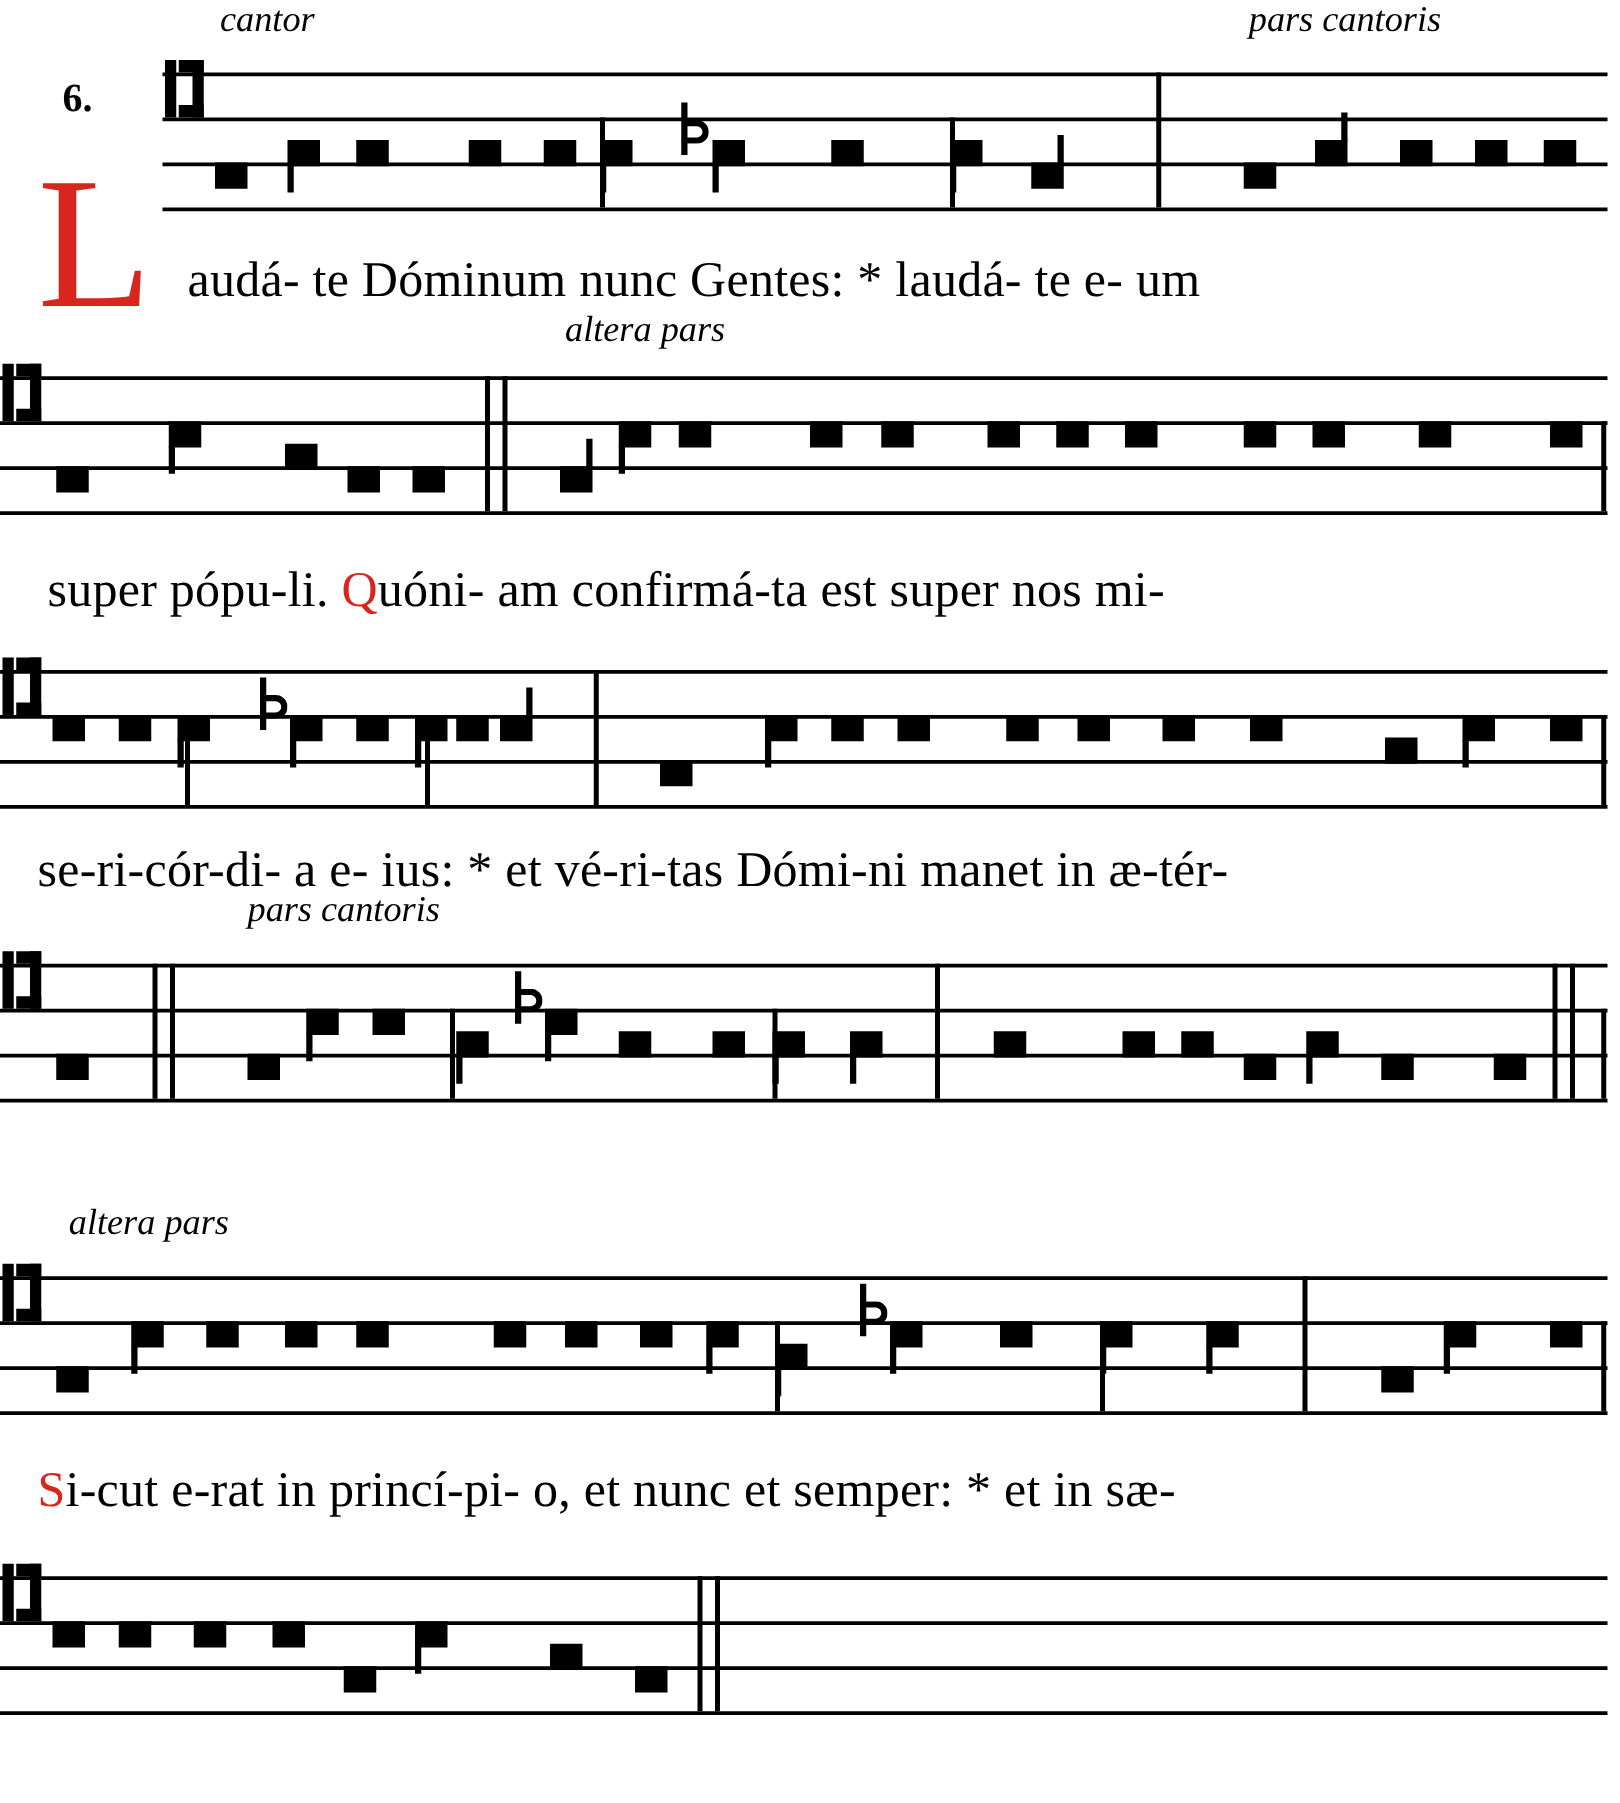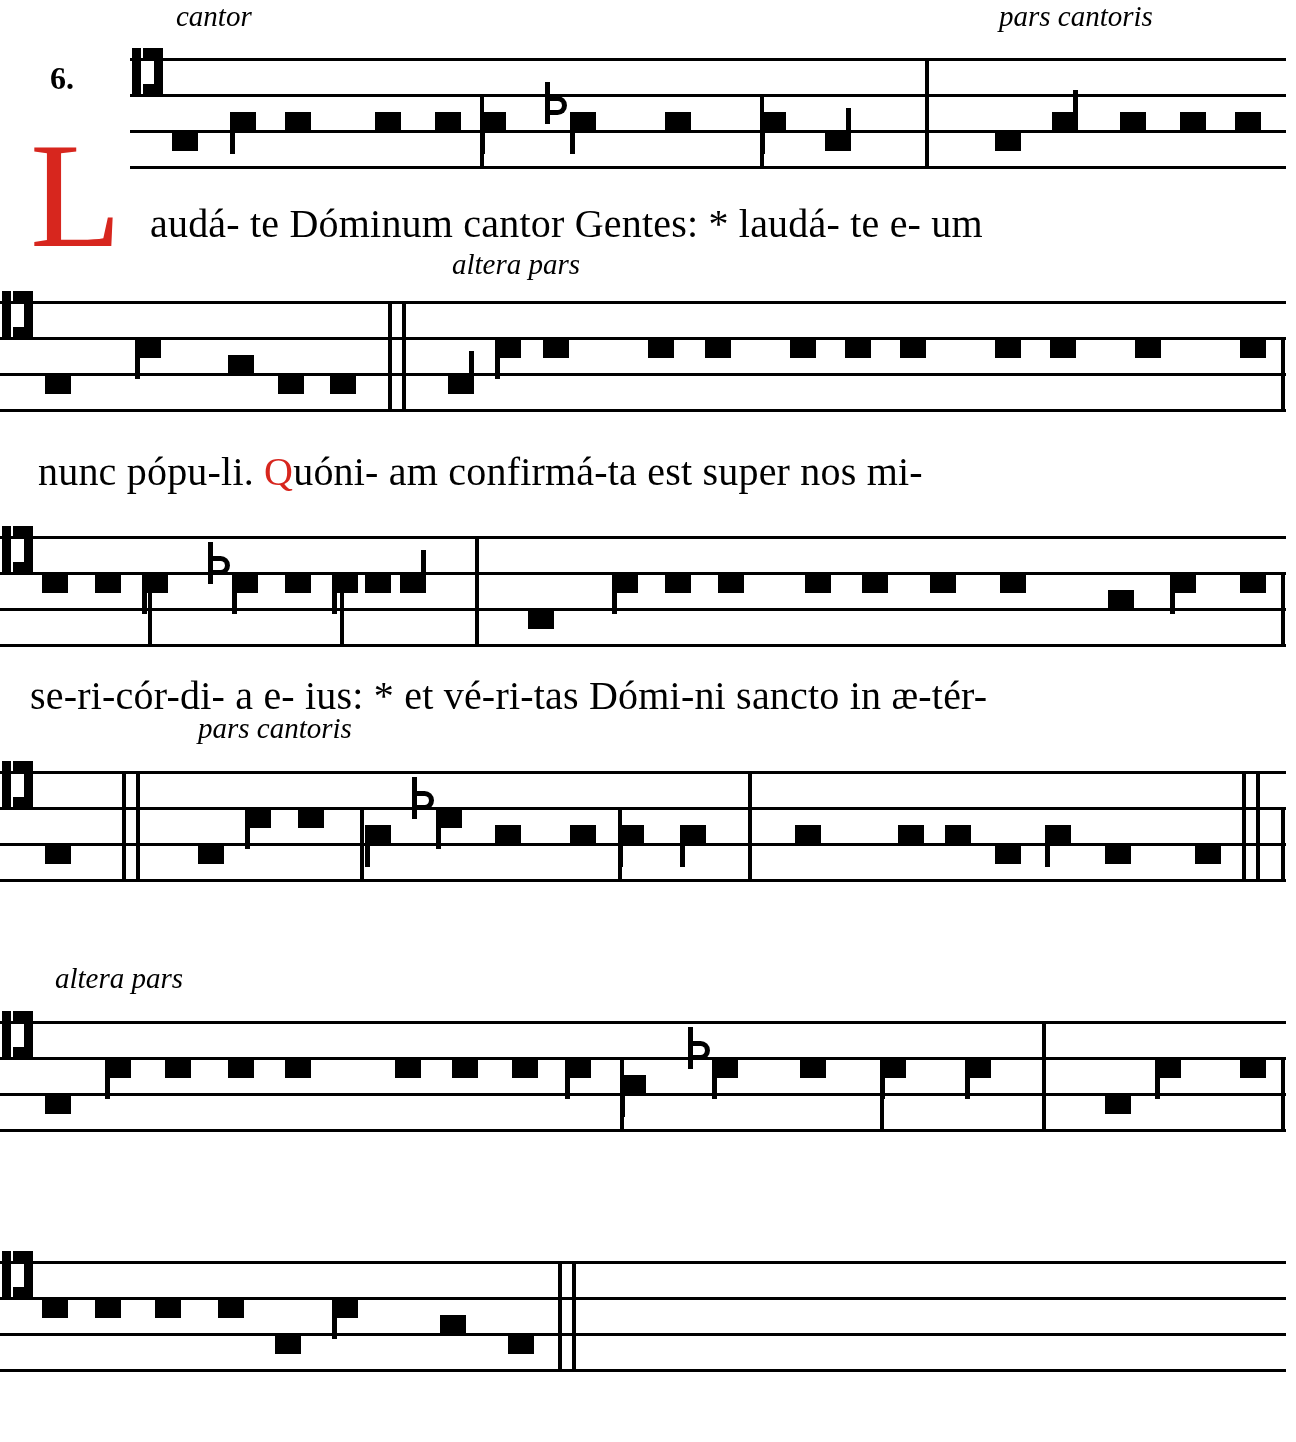--- a/index.html
+++ b/index.html
@@ -185,21 +185,21 @@
       <div class="nt" style="left:1050px; top:70px;"></div>
       <div class="nt" style="left:1105px; top:70px;"></div>
 
       <div class="bar" style="left:350px; top:52px; height:72px;"></div>
       <div class="bar" style="left:630px; top:52px; height:72px;"></div>
       <div class="bar" style="left:795px; top:16px; height:108px;"></div>
     </div>
   </div>
 
   <div class="drop-cap" style="left:30px; top:120px;">L</div>
-  <div class="textline" style="left:150px; top:200px;">audá- te  Dóminum  cantor  Gentes: *  laudá- te   e- um</div>
+  <div class="textline" style="left:150px; top:200px;">audá- te  Dóminum  nunc  Gentes: *  laudá- te   e- um</div>
 
   <div class="rubric" style="left:452px; top:248px;">altera pars</div>
 
   <div class="system" style="top:285px; width:1296px; height:130px;">
     <div class="staff" style="left:0px; width:1286px; height:130px;">
       <div class="staff-line" style="left:0; top:16px;  width:1286px;"></div>
       <div class="staff-line" style="left:0; top:52px;  width:1286px;"></div>
       <div class="staff-line" style="left:0; top:88px;  width:1286px;"></div>
       <div class="staff-line" style="left:0; top:124px; width:1286px;"></div>
 
@@ -228,21 +228,21 @@
       <div class="nt" style="left:1135px; top:52px;"></div>
       <div class="nt" style="left:1240px; top:52px;"></div>
 
       <div class="bar" style="left:388px; top:16px; height:108px;"></div>
       <div class="bar" style="left:402px; top:16px; height:108px;"></div>
       <div class="bar" style="left:1281px; top:52px; height:72px;"></div>
     </div>
   </div>
 
   <div class="textline" style="left:38px; top:448px;">
-    <span>nunc  pópu-li. </span><span class="red">Q</span><span>uóni- am  confirmá-ta   est  super  nos  mi-</span>
+    <span>super  pópu-li. </span><span class="red">Q</span><span>uóni- am  confirmá-ta   est  super  nos  mi-</span>
   </div>
 
   <div class="system" style="top:520px; width:1296px; height:130px;">
     <div class="staff" style="left:0px; width:1286px; height:130px;">
       <div class="staff-line" style="left:0; top:16px;  width:1286px;"></div>
       <div class="staff-line" style="left:0; top:52px;  width:1286px;"></div>
       <div class="staff-line" style="left:0; top:88px;  width:1286px;"></div>
       <div class="staff-line" style="left:0; top:124px; width:1286px;"></div>
 
       <div class="clef" style="left:2px; top:6px; width:30px; height:46px;">
@@ -276,21 +276,21 @@
       <div class="nt stem-l" style="left:1170px; top:52px;"></div>
       <div class="nt" style="left:1240px; top:52px;"></div>
 
       <div class="bar" style="left:148px; top:52px; height:72px;"></div>
       <div class="bar" style="left:340px; top:52px; height:72px;"></div>
       <div class="bar" style="left:475px; top:16px; height:108px;"></div>
       <div class="bar" style="left:1281px; top:52px; height:72px;"></div>
     </div>
   </div>
 
-  <div class="textline" style="left:30px; top:672px;">se-ri-cór-di- a  e- ius: *  et vé-ri-tas Dómi-ni sancto in æ-tér-</div>
+  <div class="textline" style="left:30px; top:672px;">se-ri-cór-di- a  e- ius: *  et vé-ri-tas Dómi-ni manet in æ-tér-</div>
 
   <div class="rubric" style="left:198px; top:712px;">pars cantoris</div>
 
   <div class="system" style="top:755px; width:1296px; height:130px;">
     <div class="staff" style="left:0px; width:1286px; height:130px;">
       <div class="staff-line" style="left:0; top:16px;  width:1286px;"></div>
       <div class="staff-line" style="left:0; top:52px;  width:1286px;"></div>
       <div class="staff-line" style="left:0; top:88px;  width:1286px;"></div>
       <div class="staff-line" style="left:0; top:124px; width:1286px;"></div>
 
@@ -373,20 +373,23 @@
       <div class="nt stem-l" style="left:1155px; top:52px;"></div>
       <div class="nt" style="left:1240px; top:52px;"></div>
 
       <div class="bar" style="left:620px; top:52px; height:72px;"></div>
       <div class="bar" style="left:880px; top:52px; height:72px;"></div>
       <div class="bar" style="left:1042px; top:16px; height:108px;"></div>
       <div class="bar" style="left:1281px; top:52px; height:72px;"></div>
     </div>
   </div>
 
+  <div class="textline" style="left:30px; top:1168px;">
+    <span class="red">S</span><span>i-cut e-rat in princí-pi- o, et nunc et semper: *  et in sæ-</span>
+  </div>
 
   <div class="system" style="top:1245px; width:1296px; height:130px;">
     <div class="staff" style="left:0px; width:1286px; height:130px;">
       <div class="staff-line" style="left:0; top:16px;  width:1286px;"></div>
       <div class="staff-line" style="left:0; top:52px;  width:1286px;"></div>
       <div class="staff-line" style="left:0; top:88px;  width:1286px;"></div>
       <div class="staff-line" style="left:0; top:124px; width:1286px;"></div>
 
       <div class="clef" style="left:2px; top:6px; width:30px; height:46px;">
         <div class="cbar" style="left:0; top:0; width:9px; height:46px;"></div>

